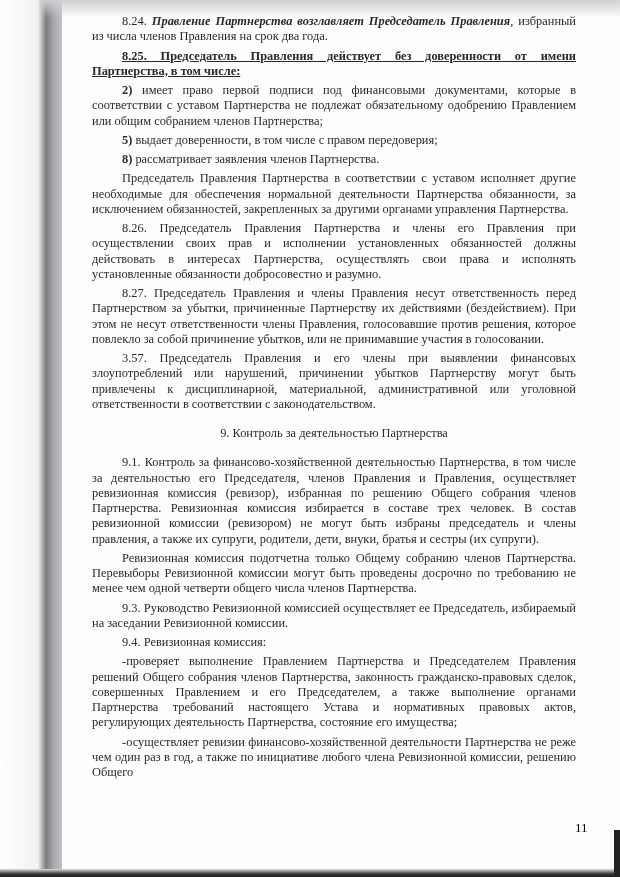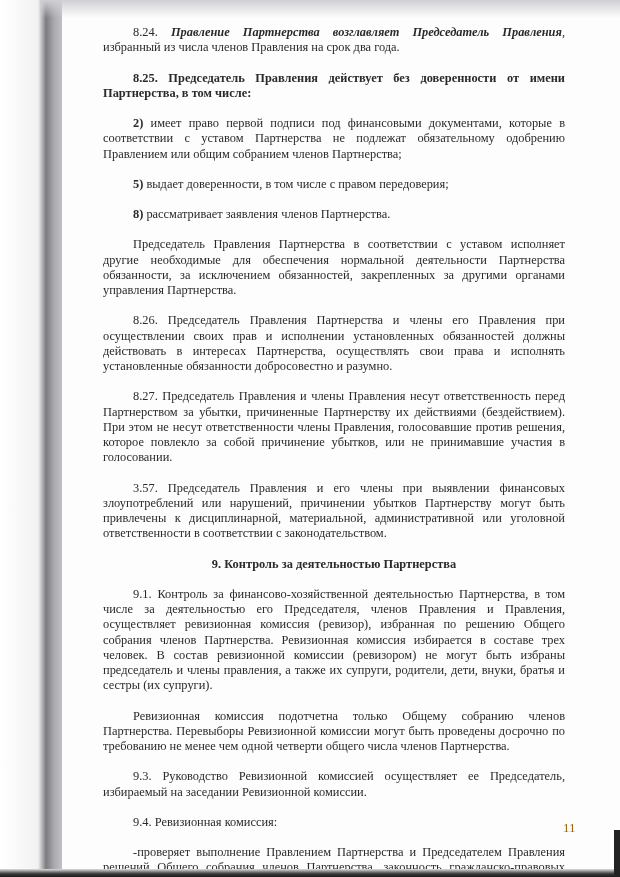--- a/index.html
+++ b/index.html
@@ -26,32 +26,32 @@
   }
   .scan-edge-right {
     position: absolute; right: 0; top: 830px; width: 6px; height: 47px;
     background: #222;
   }
   .page {
     position: absolute; left: 88px; top: 10px; width: 492px;
     font-size: 12.4px; line-height: 15.25px;
     text-align: justify;
   }
-  .page p { margin: 15px; }
+  .page p { margin: 4px; }
   .indent { text-indent: 30px; }
   .num { font-weight: bold; }
   .bi { font-weight: bold; font-style: italic; }
-  .bu { font-weight: bold; }
+  .bu { font-weight: bold; text-decoration: underline; }
   .heading {
-    text-align: center; font-weight: bold;
+    text-align: center; font-weight: normal;
     margin: 14px 0 14px 0 !important;
   }
   .page-number {
-    position: absolute; left: 563px; top: 820px;
-    font-size: 13px; color: #a16207;
+    position: absolute; left: 575px; top: 820px;
+    font-size: 13px; color: #000000;
   }
 </style>
 </head>
 <body>
 
 <div class="scan-shadow-left"></div>
 <div class="scan-shadow-top"></div>
 
 <div class="page">
   <p class="indent"><span>8.24.</span> <span class="bi">Правление Партнерства возглавляет Председатель Правления</span><span>, избранный из числа членов Правления на срок два года.</span></p>

